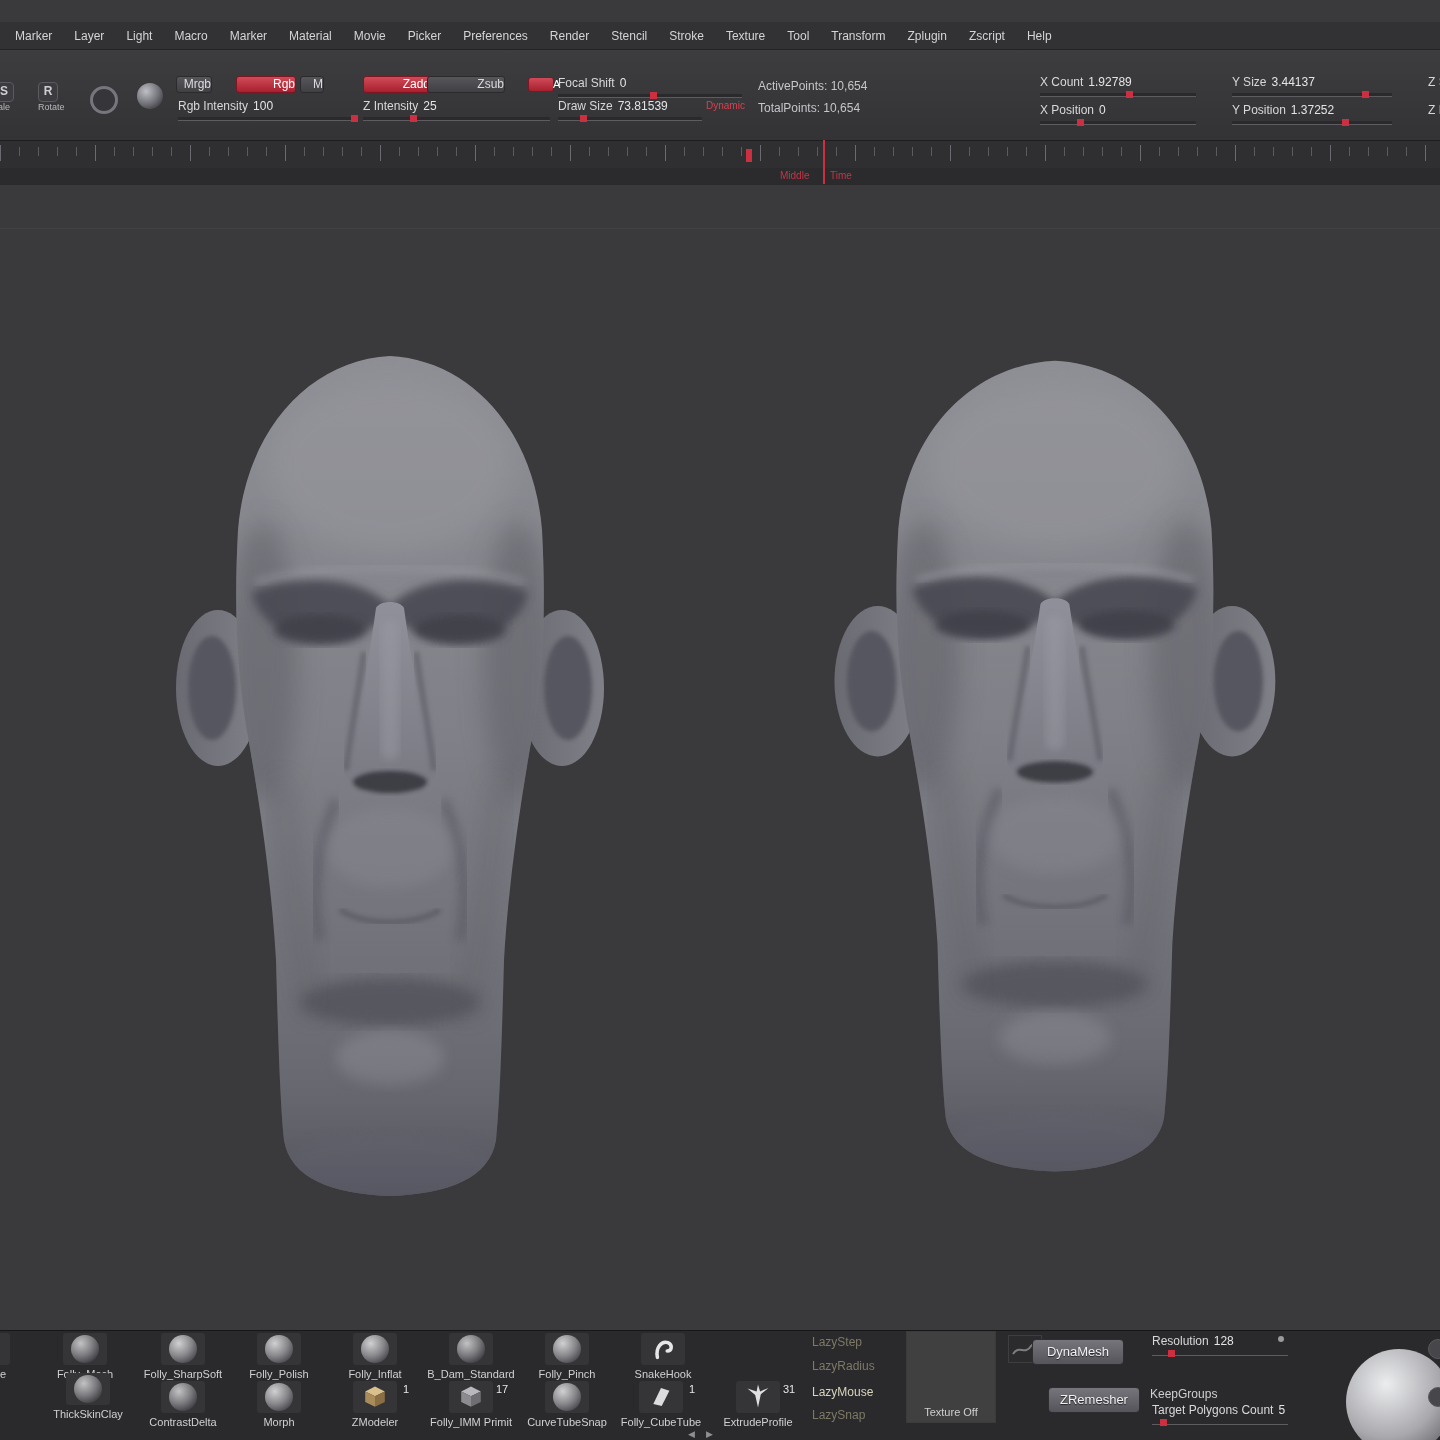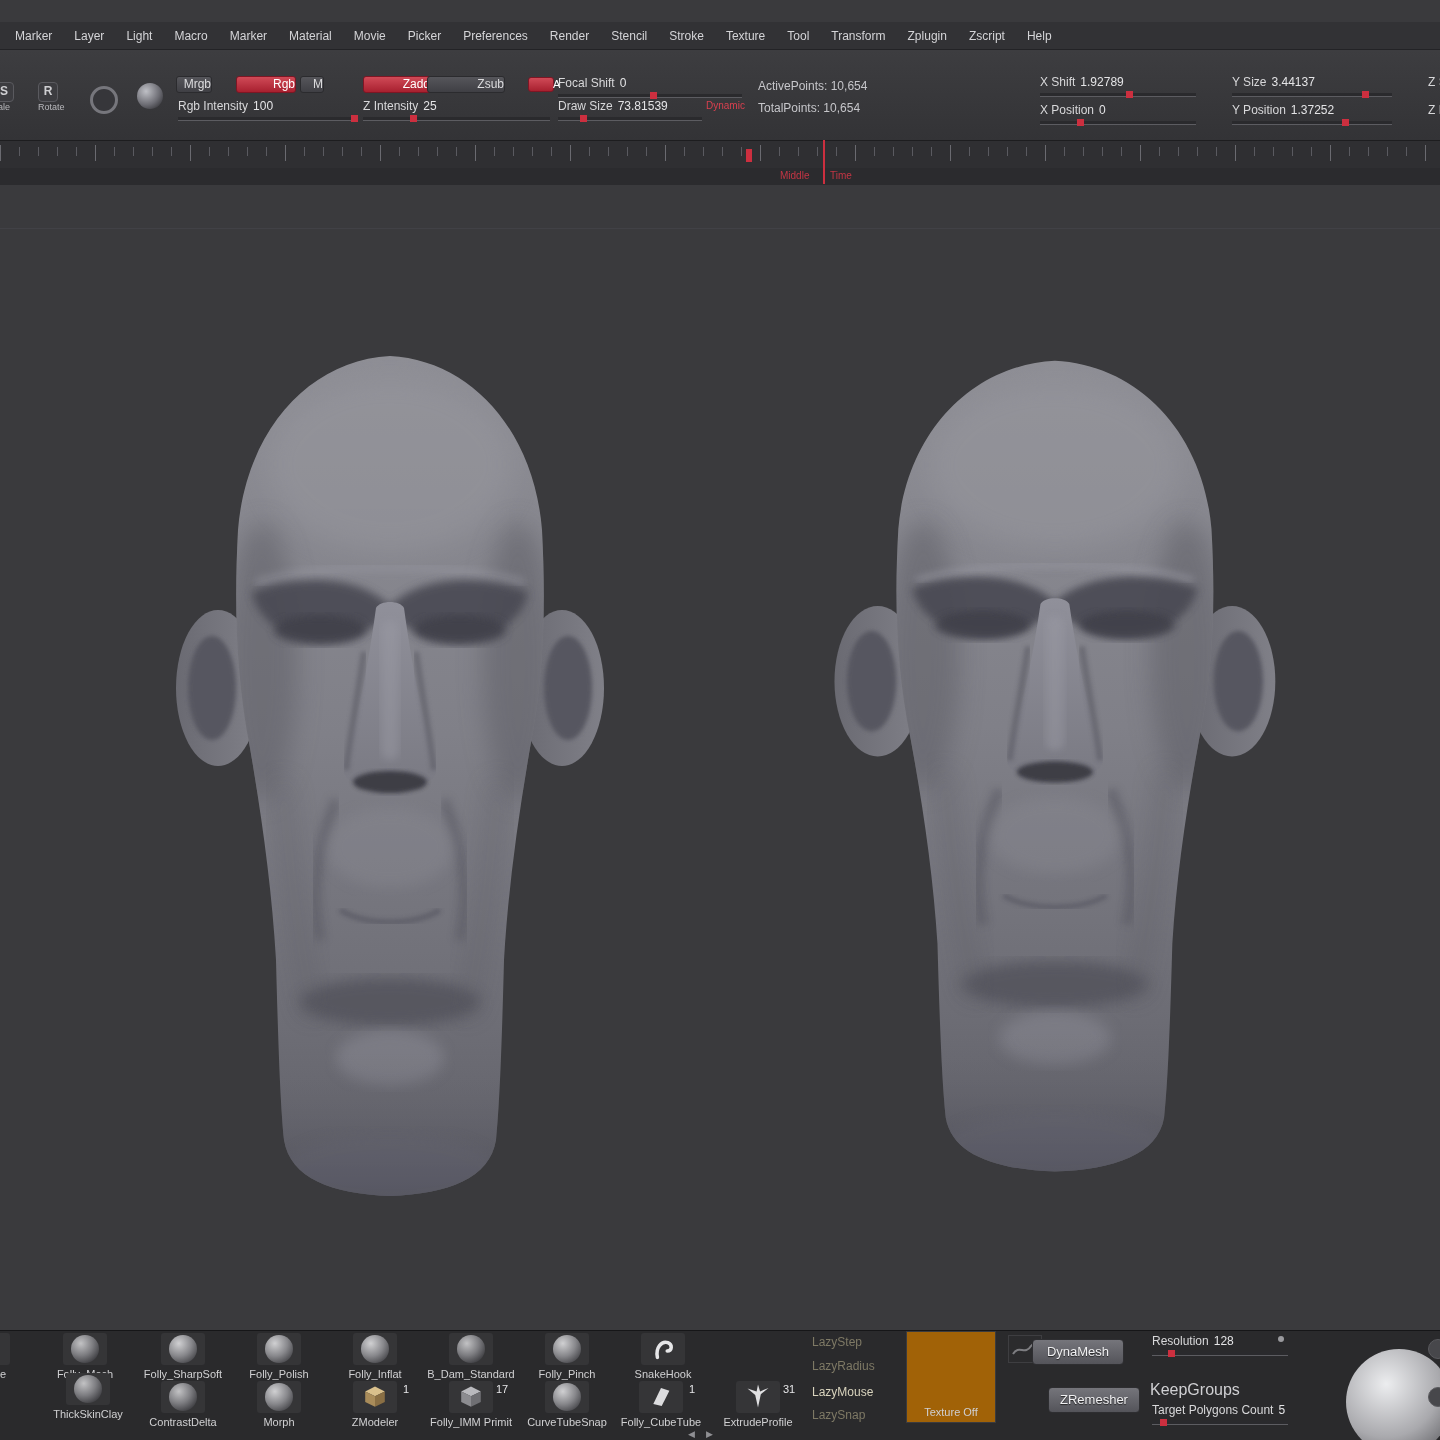--- a/index.html
+++ b/index.html
@@ -50,29 +50,29 @@
   .thumb{width:44px;height:32px;margin:0 auto;border-radius:3px;background:#353537;
     display:flex;align-items:center;justify-content:center;}
   .ball{width:28px;height:28px;border-radius:50%;
     background:radial-gradient(circle at 35% 30%,#d0d0d2,#87878b 48%,#47474b 82%,#303034);}
   .ball.tex{background:radial-gradient(circle at 35% 30%,#c2c2c4,#7d7d81 45%,#3e3e42 80%,#2c2c30);}
   .blabel{font-size:11px;color:#d0d0d2;margin-top:3px;white-space:nowrap;}
   .badge{position:absolute;font-size:11px;color:#e6e6e8;}
   .lazy{font-size:12px;}
   .lazy.dim{color:#7e7965;}
   .lazy.on{color:#d8d3bd;}
-  .texpanel{left:906px;top:1330px;width:90px;height:92px;background:#a16207;border:1px solid #3b3b3e;
+  .texpanel{left:906px;top:1330px;width:90px;height:92px;background:#404040;border:1px solid #3b3b3e;
     box-sizing:border-box;}
   .texlabel{position:absolute;left:0;bottom:4px;width:100%;text-align:center;font-size:11px;color:#cfcfd2;}
   .stroketile{left:1008px;top:1334px;width:34px;height:28px;background:#2b2b2d;border:1px solid #3e3e41;
     box-sizing:border-box;}
   .bigbtn{width:92px;height:26px;border-radius:4px;background:linear-gradient(#75757b,#54545a);
     border:1px solid #2e2e31;box-sizing:border-box;color:#f0f0f2;font-size:13px;text-align:center;
     line-height:24px;text-shadow:0 1px 1px #222;}
-  .traylabel{font-size:16px;color:#cfcfd2;white-space:nowrap;}
+  .traylabel{font-size:12px;color:#cfcfd2;white-space:nowrap;margin-top:6px;}
   .dot{width:6px;height:6px;border-radius:50%;background:#9a9a9e;}
   .matball{left:1346px;top:1348px;width:106px;height:106px;border-radius:50%;
     background:radial-gradient(circle at 38% 33%,#ecedef,#a9a9ad 55%,#6a6a6e 85%,#56565a);}
   .edgecirc{width:20px;height:20px;border-radius:50%;background:#47474b;border:1px solid #5a5a5e;box-sizing:border-box;}
   .pager{font-size:9px;color:#8f8f93;}
 </style>
 </head>
 <body>
 
 <div id="screen">
@@ -145,21 +145,21 @@
       <div class="strack">
           <span class="shandle" style="left:15%"></span>
         </div>
     </div>
     <div class="abs dyn" style="left:706px;top:50px">Dynamic</div>
 
     <div class="abs ptsText" style="left:758px;top:29px">ActivePoints: 10,654</div>
     <div class="abs ptsText" style="left:758px;top:51px">TotalPoints: 10,654</div>
 
     <div class="abs" style="left:1040px;top:25px;width:156px">
-      <div class="slabel"><span>X Shift</span><span class="v">1.92789</span></div>
+      <div class="slabel"><span>X Count</span><span class="v">1.92789</span></div>
       <div class="strack">
           <span class="shandle" style="left:55%"></span>
         </div>
     </div>
     <div class="abs" style="left:1040px;top:53px;width:156px">
       <div class="slabel"><span>X Position</span><span class="v">0</span></div>
       <div class="strack">
           <span class="shandle" style="left:24%"></span>
         </div>
     </div>

